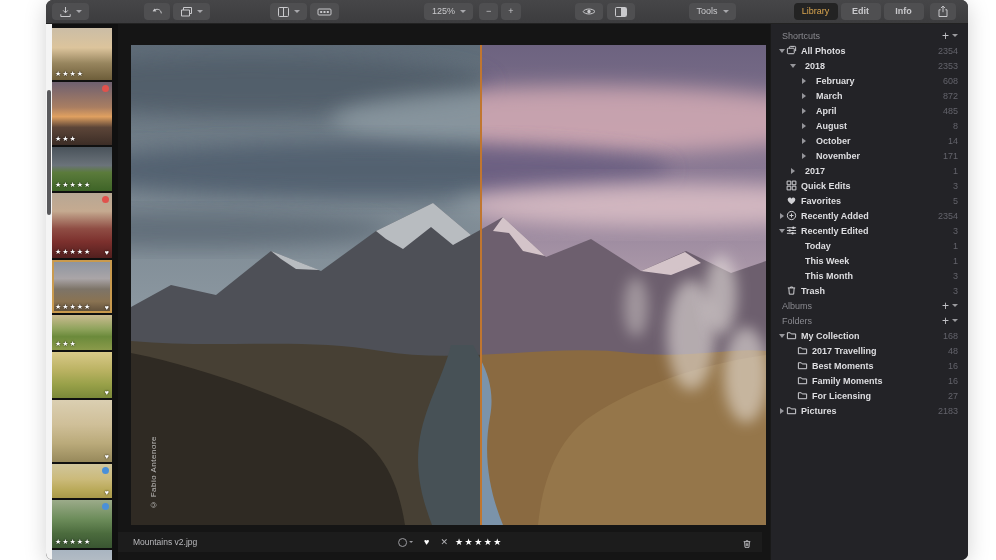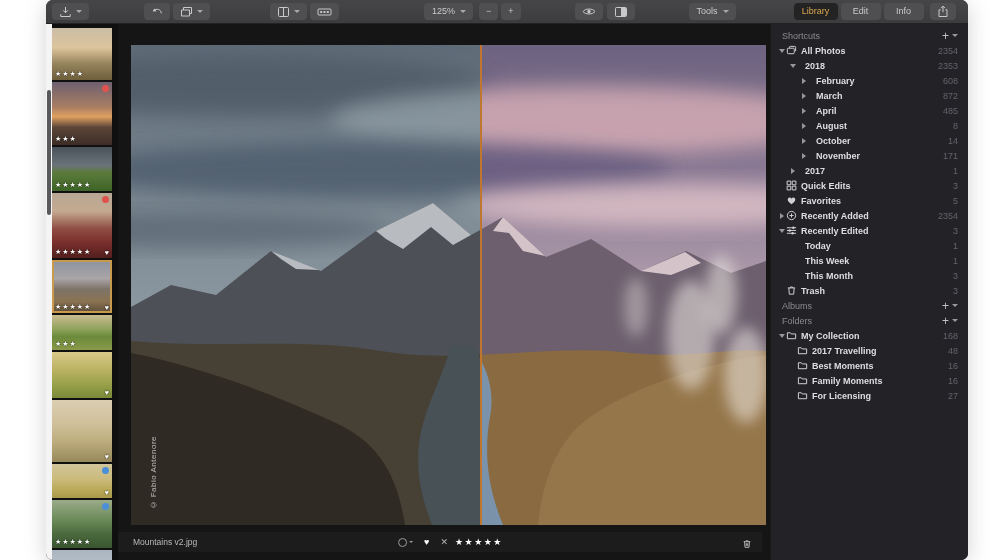--- a/index.html
+++ b/index.html
@@ -13,21 +13,21 @@
       background:#4f4f51;border-radius:4px;color:#c9c9cc;font-size:9px;font-family:inherit;line-height:1;cursor:default;}
   .tb svg{display:block;}
   .tb .lbl{padding:0 1px;}
   .caret{display:inline-block;margin-left:4px;width:0;height:0;border-top:3px solid #a8a8ac;
          border-left:3px solid transparent;border-right:3px solid transparent;}
   .gap3{margin-left:3px;}.gap4{margin-left:4px;}.gap6{margin-left:6px;}
   .mlA{margin-left:55px;}.mlB{margin-left:60px;}.mlC{margin-left:85px;}.mlD{margin-left:54px;}
   .mlE{margin-left:54px;justify-content:flex-end;}.mlF{margin-left:58px;}
   .tab{width:44px;padding:0;}
   .tab.active{background:#232323;color:#d9a54f;}
-  .tab.plain{width:40px;}
+  .tab.plain{width:40px;font-weight:bold;}
   
   .content{position:absolute;top:24px;left:0;right:0;bottom:0;display:flex;}
   .scrolltrack{width:6px;background:#f4f4f4;position:relative;flex:none;}
   .scrollhandle{position:absolute;left:1px;top:66px;width:4px;height:125px;background:#59595c;border-radius:2px;}
   .filmstrip{width:66px;flex:none;background:#101010;padding-top:4px;box-sizing:border-box;overflow:hidden;}
   .thumb{position:relative;width:60px;margin:0 0 2px 0;background:#333;overflow:hidden;}
   .thumb.sel{outline:2px solid #c99a4e;outline-offset:-2px;}
   .t-stars{position:absolute;left:3px;bottom:2px;font-size:7px;letter-spacing:1px;color:#fff;
            text-shadow:0 0 2px rgba(0,0,0,.9);}
   .t-heart{position:absolute;right:3px;bottom:2px;font-size:7px;color:#fff;text-shadow:0 0 2px rgba(0,0,0,.9);}
@@ -533,17 +533,28 @@
               <span class="pad" style="width:17px"></span>
               <span class="disc "></span>
               <span class="sicon">
                 <svg viewBox="0 0 12 12">
                   <path d="M1.5 9.5 V3 h3.2 l1 1.3 h4.8 V9.5 Z" fill="none" stroke="currentColor" stroke-width="1"></path>
                 </svg>
               </span>
               <span class="slabel">For Licensing</span>
               <span class="scount">27</span>
             </div>
+            <div class="sb-row">
+              <span class="pad" style="width:6px"></span>
+              <span class="disc closed"></span>
+              <span class="sicon">
+                <svg viewBox="0 0 12 12">
+                  <path d="M1.5 9.5 V3 h3.2 l1 1.3 h4.8 V9.5 Z" fill="none" stroke="currentColor" stroke-width="1"></path>
+                </svg>
+              </span>
+              <span class="slabel">Pictures</span>
+              <span class="scount">2183</span>
+            </div>
           </div>
       </div>
     </div>
   </div>
 </div>
 
 </body></html>

